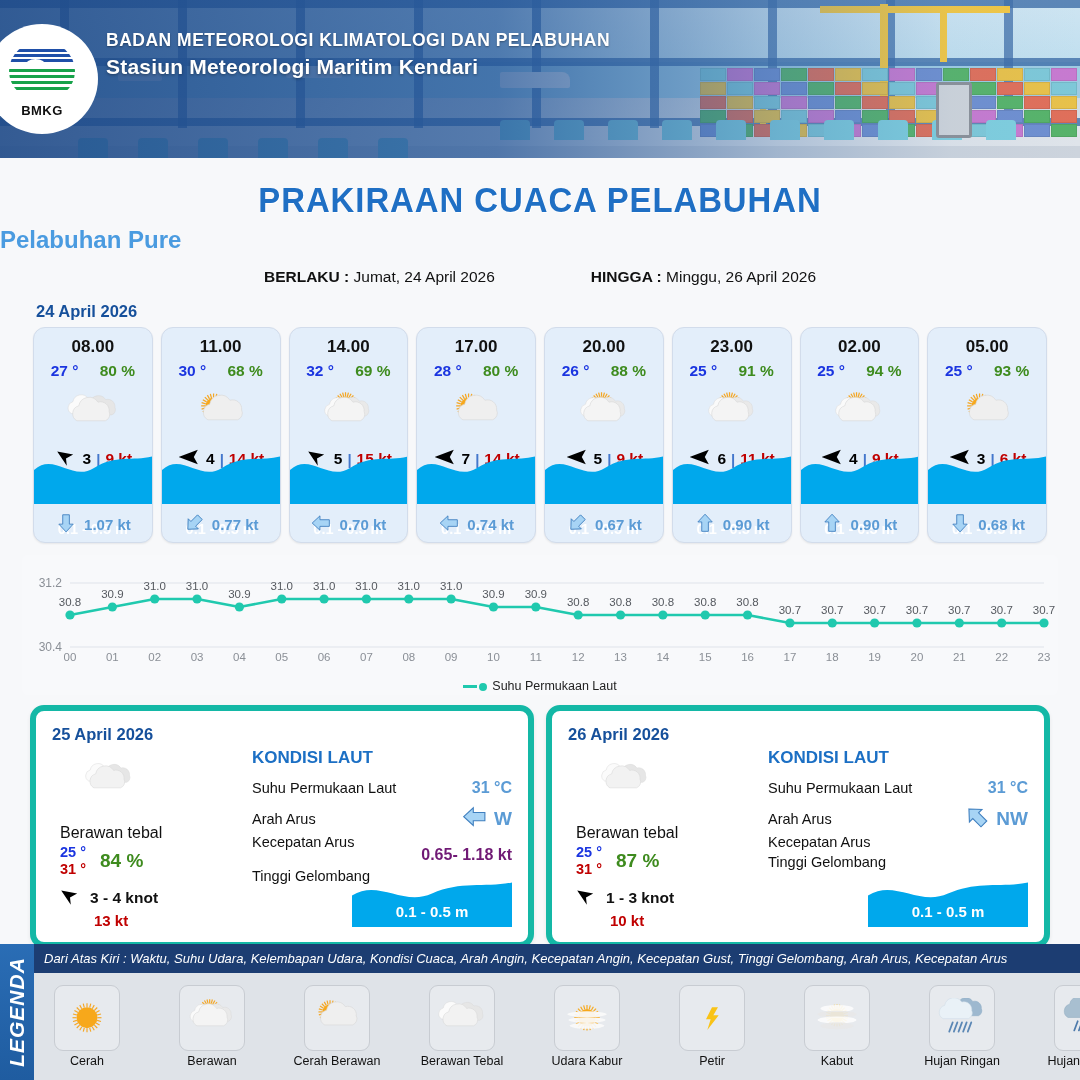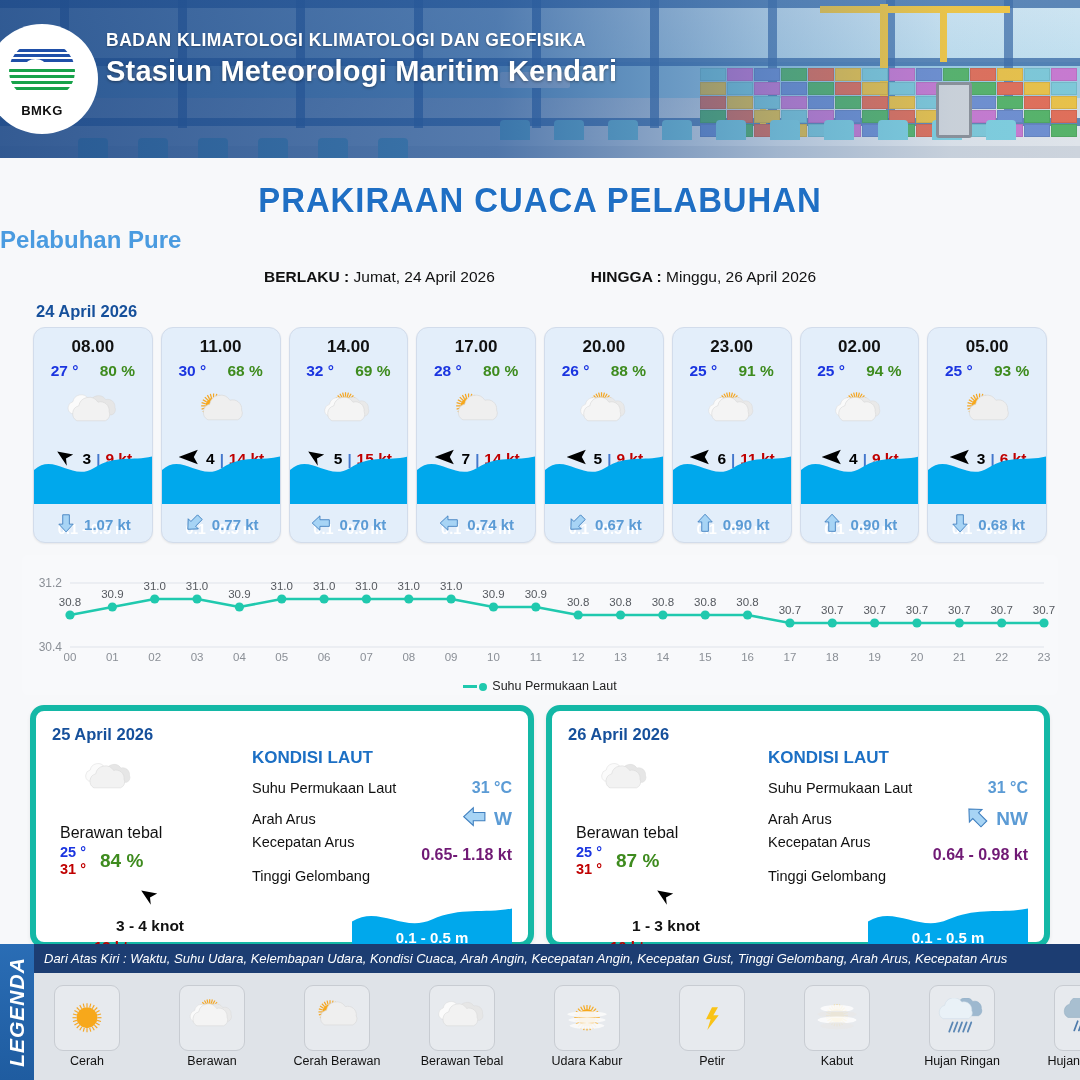--- a/index.html
+++ b/index.html
@@ -34,21 +34,21 @@
     background:#fff; border-radius:50%; z-index:5;
     display:flex; flex-direction:column; align-items:center; justify-content:center;
   }
   .logo-circle { width:66px; height:60px; border-radius:50%; overflow:hidden; position:relative; background:#fff; }
   .logo-circle .arc { position:absolute; left:0; width:100%; height:3px; background:#1f4fa8; }
   .logo-circle .wave { position:absolute; left:0; width:100%; height:3px; background:#17a24a; }
   .logo-circle .sunblob { position:absolute; left:24%; top:30%; width:32%; height:22%; background:#fff; border-radius:50% 50% 0 0; }
   .logo-text { font-size:13px; font-weight:bold; letter-spacing:.4px; color:#111; margin-top:2px; }
   .hdr-text { position:absolute; left:106px; top:30px; z-index:6; color:#fff; }
   .hdr-l1 { font-size:17.5px; font-weight:bold; letter-spacing:.5px; text-shadow:0 1px 2px rgba(0,0,0,.35); }
-  .hdr-l2 { font-size:29px; font-weight:bold; margin-top:4px; letter-spacing:.2px; text-shadow:0 1px 3px rgba(0,0,0,.4); }
+  .hdr-l2 { font-size:21px; font-weight:bold; margin-top:4px; letter-spacing:.2px; text-shadow:0 1px 3px rgba(0,0,0,.4); }
   .hdr-l3 { font-size:15px; margin-top:7px; letter-spacing:.1px; text-shadow:0 1px 2px rgba(0,0,0,.35); }
 
   
   .title-main { text-align:center; font-size:35px; font-weight:bold; color:#1f6fc4;
     letter-spacing:1px; margin-top:22px; font-stretch:condensed;
     text-shadow:1px 1px 0 rgba(255,255,255,.9); transform:scaleX(.94); }
   .title-sub { font-size:24px; font-weight:bold; color:#4a9be0; margin-top:6px; }
   .valid-row { display:flex; justify-content:center; gap:96px; margin-top:14px; font-size:15.5px; color:#111; }
   .valid-row b { font-weight:bold; font-stretch:condensed; }
 
@@ -91,21 +91,21 @@
   .d-date { font-size:16.5px; font-weight:bold; color:#16509b; }
   .d-body { display:flex; margin-top:4px; }
   .d-left { width:190px; }
   .d-ico { height:56px; display:flex; align-items:center; justify-content:flex-start; padding-left:28px; margin-top:4px; }
   .d-cond { font-size:16px; color:#111; margin-top:16px; padding-left:8px; }
   .d-temps { display:flex; align-items:center; gap:14px; padding-left:8px; margin-top:2px; }
   .d-tcol div { font-size:14.5px; font-weight:bold; line-height:1.15; }
   .d-tmin { color:#1b35e0; }
   .d-tmax { color:#c00000; }
   .d-hum { font-size:19px; font-weight:bold; color:#3e8b1e; }
-  .d-wind { display:flex; align-items:center; gap:8px; padding-left:6px; margin-top:10px;flex-direction:column; }
+  .d-wind { display:flex; align-items:center; gap:8px; padding-left:6px; margin-top:10px; }
   .d-wtxt { font-size:15.5px; font-weight:bold; color:#111; }
   .d-gust { font-size:15px; font-weight:bold; color:#c00000; padding-left:42px; margin-top:3px; }
   .d-right { flex:1; position:relative; padding-left:10px; }
   .d-kl { font-size:17px; font-weight:bold; color:#1b6fc4; margin-bottom:5px; }
   .d-row { display:flex; justify-content:space-between; align-items:center; min-height:30px; }
   .d-lab { font-size:14.5px; color:#111; }
   .d-val { font-size:16px; font-weight:bold; color:#5b9bd5; }
   .d-arrowrow { display:flex; align-items:center; gap:6px; }
   .d-wavebox { position:absolute; right:0; bottom:2px; width:160px; height:52px; }
   .d-wavetxt { position:absolute; right:0; bottom:9px; width:160px; text-align:center;
@@ -251,21 +251,21 @@
       <div class="sunblob"></div>
       <div class="wave" style="top:28px;"></div>
       <div class="wave" style="top:34px;"></div>
       <div class="wave" style="top:40px;"></div>
       <div class="wave" style="top:46px;"></div>
     </div>
     <div class="logo-text">BMKG</div>
   </div>
 
   <div class="hdr-text">
-    <div class="hdr-l1">BADAN KLIMATOLOGI KLIMATOLOGI DAN GEOFISIKA</div>
+    <div class="hdr-l1">BADAN METEOROLOGI KLIMATOLOGI DAN PELABUHAN</div>
     <div class="hdr-l2">Stasiun Meteorologi Maritim Kendari</div>
   </div>
 </div>
 
 <div class="title-main">PRAKIRAAN CUACA PELABUHAN</div>
 <div class="title-sub">Pelabuhan Pure</div>
 <div class="valid-row">
   <div>
     <b>BERLAKU :</b>
     <span>Jumat, 24 April 2026</span>
@@ -946,21 +946,20 @@
             <span class="d-lab">Arah Arus</span>
             <span class="d-arrowrow">
               <span><svg viewBox="0 0 40 40" width="27.3" height="27.3">
                   <path d="M20,4 L33,18 L26,18 L26,35 L14,35 L14,18 L7,18 Z" fill="#a7d4f5" stroke="#3f7fbf" stroke-width="1.6" transform="rotate(315 20 20)"></path>
                 </svg></span>
               <span class="d-val" style="font-size:19px">NW</span>
             </span>
           </div>
           <div>
             <div class="d-lab">Kecepatan Arus</div>
-            <div class="d-curval">0.64  - 0.98 kt</div>
           </div>
           <div style="margin-top:4px">
             <div class="d-lab">Tinggi Gelombang</div>
           </div>
           <div class="d-wavebox"><svg viewBox="0 0 120 56" width="160" height="52" preserveAspectRatio="none">
               <path d="M0,22 C20,4 38,34 60,20 C82,6 100,14 120,8 L120,56 L0,56 Z" fill="#00a8ec"></path>
             </svg></div>
           <div class="d-wavetxt">0.1 - 0.5 m</div>
         </div>
       </div>

